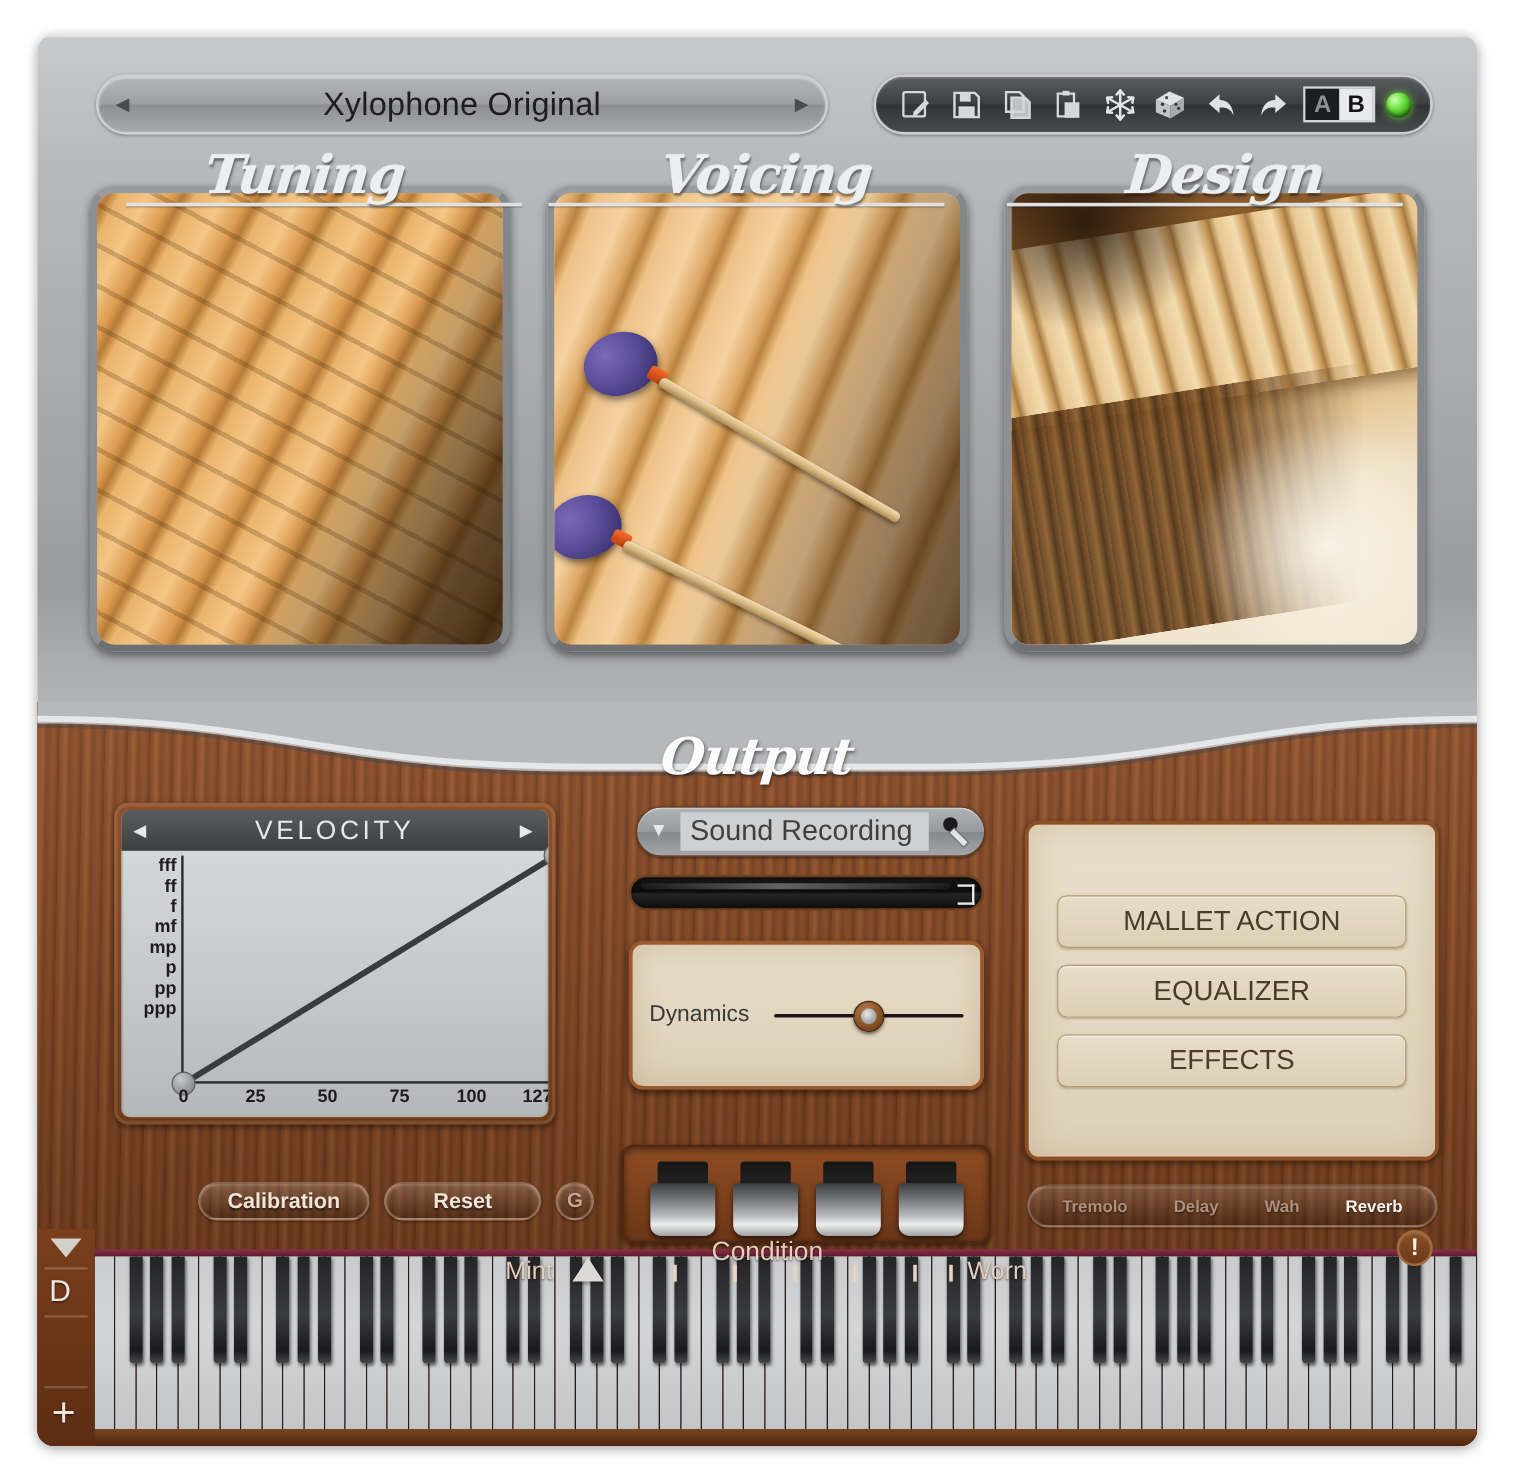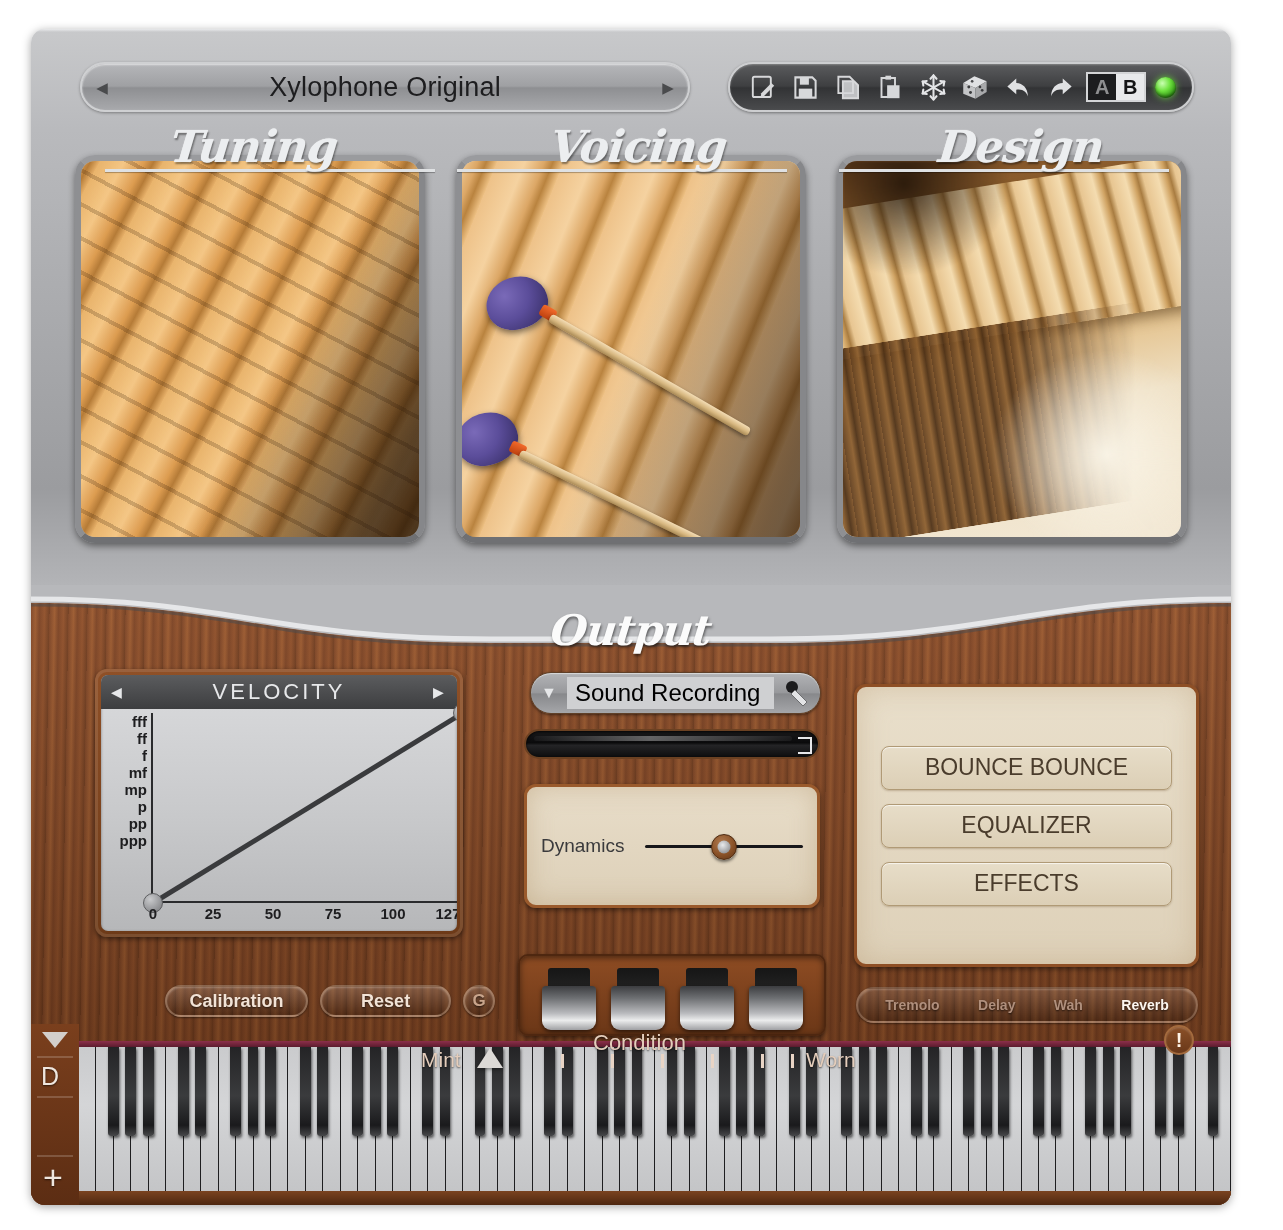--- a/index.html
+++ b/index.html
@@ -275,21 +275,21 @@
     position: absolute; left: 499px; top: 643px; width: 291px; height: 42px;
     border-radius: 21px;
     background: linear-gradient(180deg,#b2b3b6,#97989b 50%,#87888b 52%,#a5a6a9);
     border: 1px solid #5f4028;
     box-shadow: 0 1px 3px rgba(0,0,0,.5), inset 0 1px 1px rgba(255,255,255,.5);
     display: flex; align-items: center; cursor: pointer;
   }
   .mic-chevron { width: 36px; text-align: center; color: #e6e7e9; font-size: 16px; }
   .mic-label {
     flex: 1; height: 32px; background: #cfd0d2; display: flex; align-items: center;
-    padding-left: 8px; font-size: 24px; color: #000000;
+    padding-left: 8px; font-size: 24px; color: #404040;
   }
   .mic-icon { width: 46px; display: flex; align-items: center; justify-content: center; }
 
   .meter {
     position: absolute; left: 493px; top: 700px; width: 296px; height: 30px;
     border-radius: 15px;
     background: linear-gradient(180deg,#1a1a1c,#0a0a0b 45%,#242426 55%,#0d0d0e);
     border: 2px solid #6b4122;
     box-shadow: inset 0 1px 3px rgba(0,0,0,.9);
     overflow: hidden;
@@ -672,21 +672,21 @@
         <div class="pedal-slot"></div>
         <div class="pedal-body"></div>
       </div>
     <div class="pedal">
         <div class="pedal-slot"></div>
         <div class="pedal-body"></div>
       </div>
   </div>
 
   <div class="module-panel">
-    <div class="module-btn">BOUNCE BOUNCE</div>
+    <div class="module-btn">MALLET ACTION</div>
     <div class="module-btn">EQUALIZER</div>
     <div class="module-btn">EFFECTS</div>
   </div>
 
   <div class="fx-bar">
     <div class="fx-item fx-off">Tremolo</div>
     <div class="fx-item fx-off">Delay</div>
     <div class="fx-item fx-off">Wah</div>
     <div class="fx-item fx-on">Reverb</div>
   </div>

